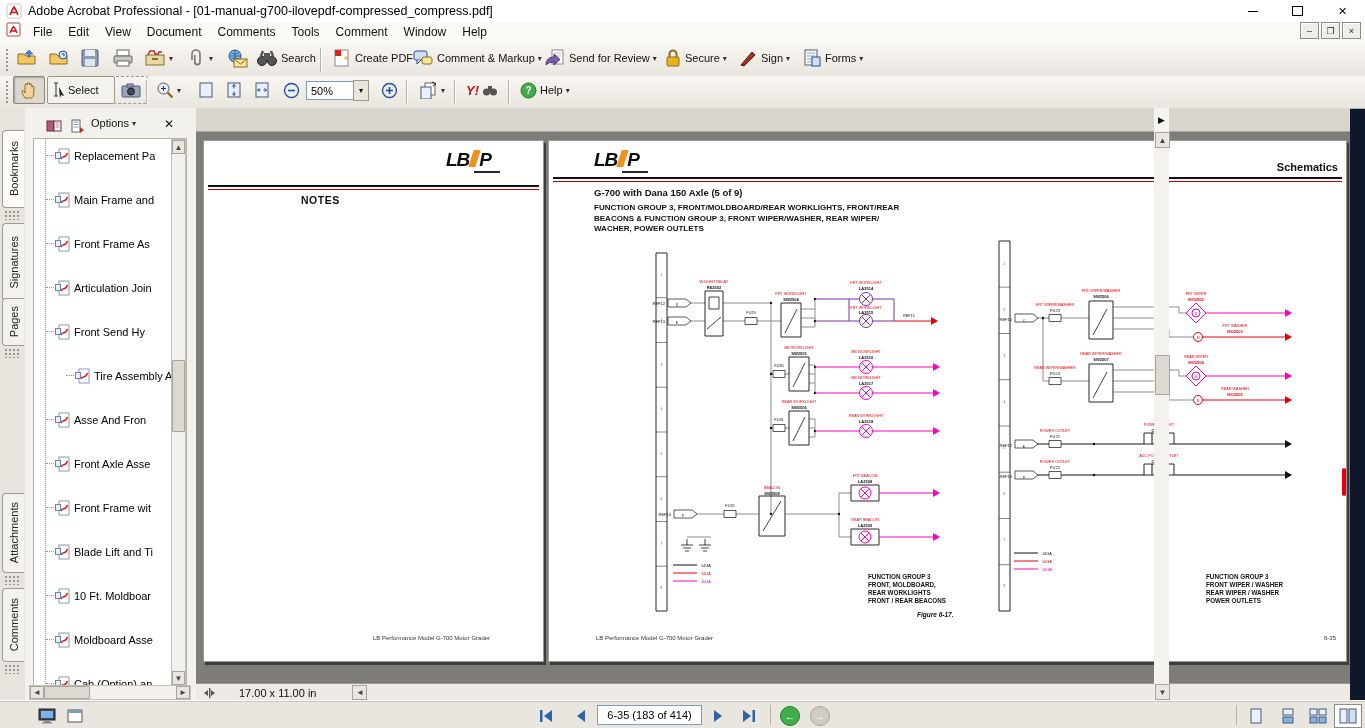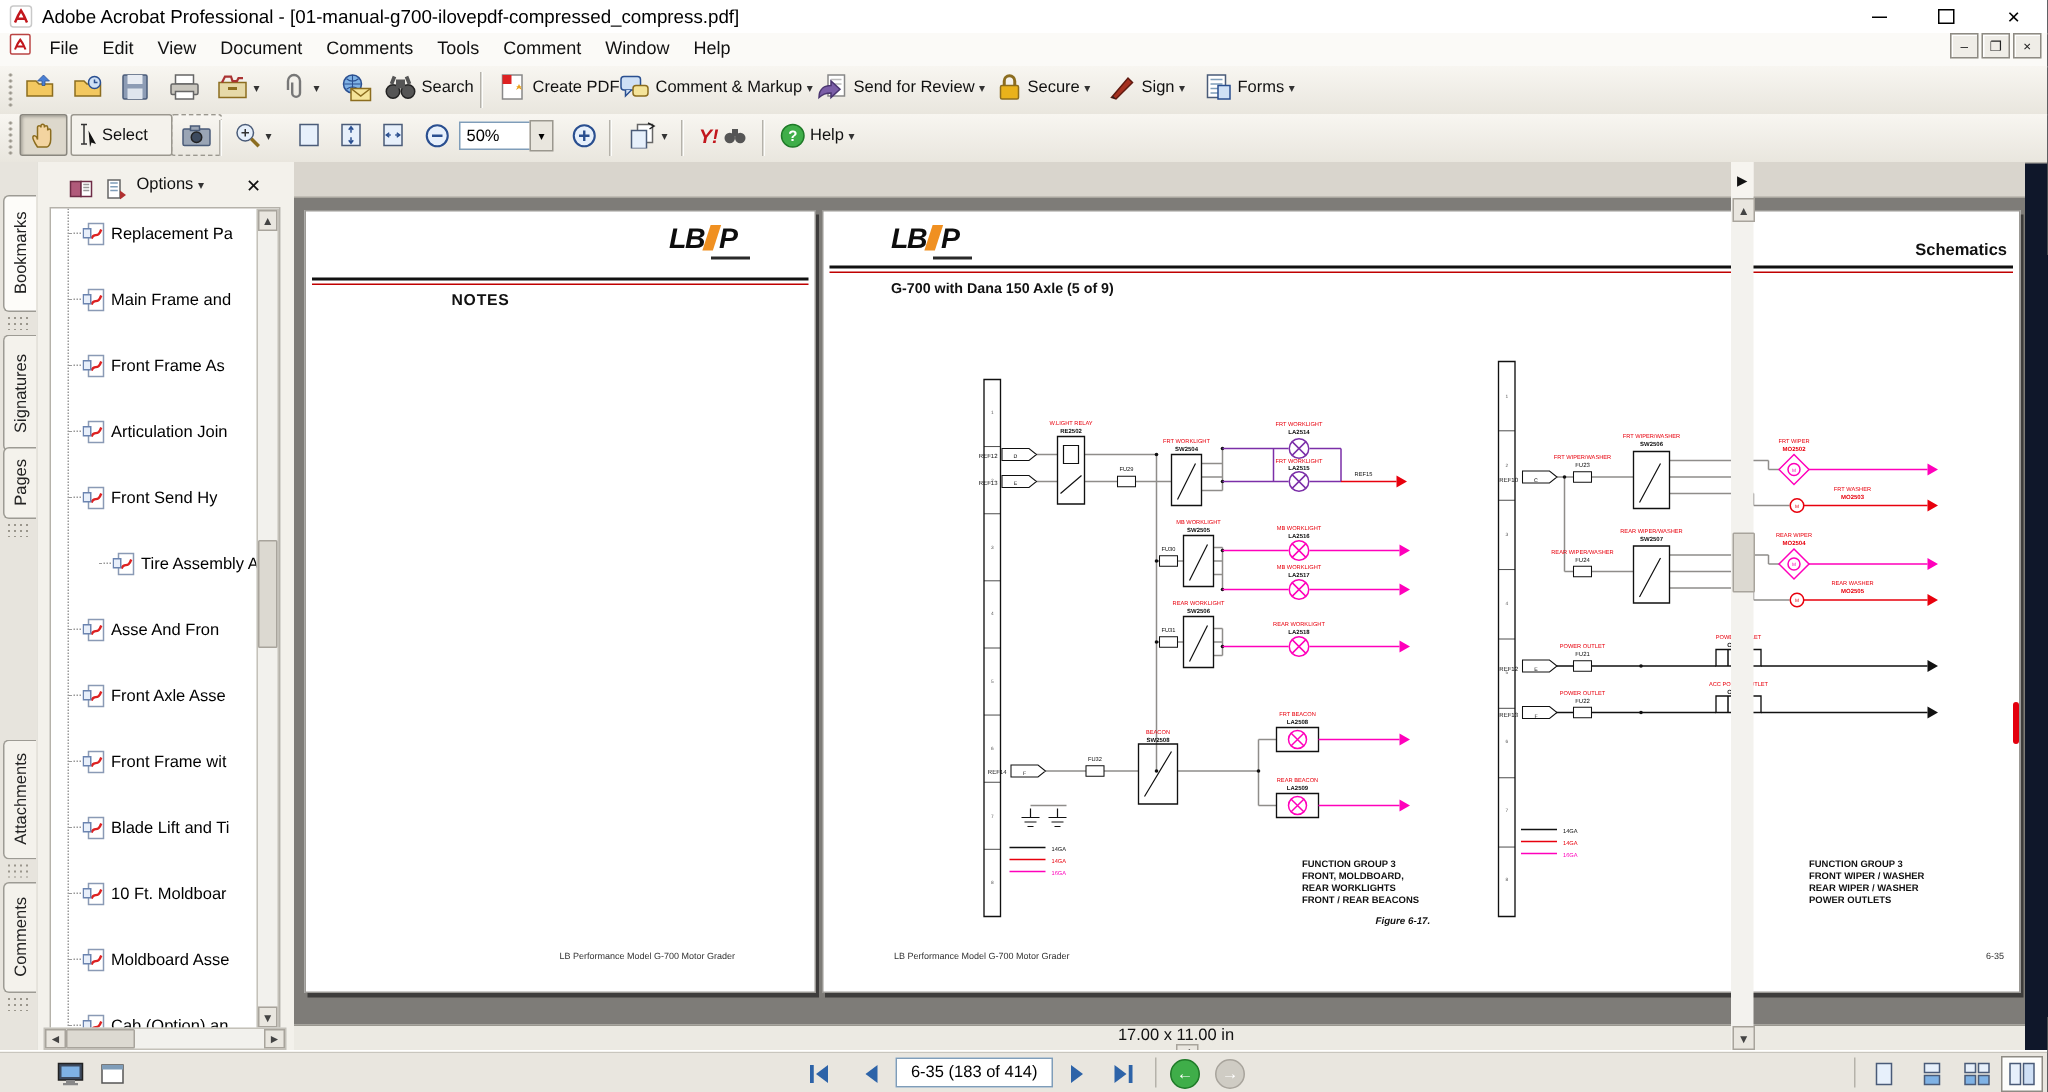--- a/index.html
+++ b/index.html
@@ -40,21 +40,21 @@
   .brow{position:relative;height:22px;display:flex;align-items:center;padding-left:12px;white-space:nowrap;}
   .brow .dash{width:8px;height:1px;border-top:1px dotted #999;margin-right:1px;flex:none;}
   .blabel{font-size:11px;color:#000;margin-left:4px;overflow:hidden;}
   #btree{position:absolute;left:11px;top:0;width:1px;height:545px;border-left:1px dotted #999;}
   .sb{background:#f2f1ed;border:1px solid #c4c1b9;}
   .sbarrow{display:flex;align-items:center;justify-content:center;font-size:8px;color:#444;background:#e9e6df;border:1px solid #a8a49c;}
   .sbthumb{background:#dcd9d1;border:1px solid #a8a49c;border-radius:1px;}
   
   #docpane{left:196px;top:0;width:1154px;height:592px;background:#7e7c78;}
   #doctop{left:0;top:0;width:1154px;height:23px;background:#d9d5cd;border-bottom:1px solid #a9a69e;}
-  #docstatus{left:0;top:575px;width:1154px;height:17px;background:#eceae3;border-top:1px solid #9a9890;display:flex;align-items:center;font-size:11px;color:#111;flex-direction:column;}
+  #docstatus{left:0;top:575px;width:1154px;height:17px;background:#eceae3;border-top:1px solid #9a9890;display:flex;align-items:center;font-size:11px;color:#111;}
   .page{position:absolute;background:#fff;border:1px solid #9b9995;box-shadow:2px 3px 0 rgba(20,20,20,.6);}
   .logo{position:absolute;font-style:italic;font-weight:bold;font-size:19px;color:#0d0d0d;letter-spacing:-1px;display:flex;align-items:flex-start;}
   .logoslash{display:inline-block;width:7px;height:17px;background:#f09021;transform:skewX(-18deg);margin:1px 1px 0 2px;}
   .logoline{position:absolute;left:10px;top:21px;width:44px;height:2px;background:#2a2a2a;}
   .rule-b{position:absolute;height:2px;background:#111;}
   .rule-r{position:absolute;height:1px;background:#c00000;}
   .cap{position:absolute;font-size:6.3px;font-weight:bold;color:#111;line-height:8px;white-space:nowrap;}
   .pfoot{position:absolute;font-size:6px;color:#333;white-space:nowrap;}
   
   #bottombar{left:0;top:700px;width:1365px;height:28px;background:#e9e6df;border-top:1px solid #fff;box-shadow:inset 0 1px 0 #c9c6be;}
@@ -511,20 +511,25 @@
         <div class="logo" style="left:45px;top:8px">
           <span>LB</span>
             <span class="logoslash"></span>
             <span>P</span>
           <span class="logoline" style="left:28px;top:22px;width:26px"></span>
         </div>
         <div class="abs" style="right:8px;top:20px;font-size:11px;font-weight:bold;color:#111">Schematics</div>
         <div class="rule-b" style="left:4px;top:36px;width:789px"></div>
         <div class="rule-r" style="left:4px;top:40px;width:789px"></div>
         <div class="abs" style="left:45px;top:46px;font-size:9.5px;font-weight:bold;color:#111">G-700 with Dana 150 Axle (5 of 9)</div>
+        <div class="abs" style="left:45px;top:62px;font-size:8px;font-weight:bold;color:#111;line-height:10.5px">
+          <div>FUNCTION GROUP 3, FRONT/MOLDBOARD/REAR WORKLIGHTS, FRONT/REAR</div>
+          <div>BEACONS &amp; FUNCTION GROUP 3, FRONT WIPER/WASHER, REAR WIPER/</div>
+          <div>WACHER, POWER OUTLETS</div>
+        </div>
 
         <svg id="schema-svg" class="abs" style="left:0;top:0" width="797" height="520" viewBox="0 0 797 520">
 
           <path d="M107 112h11v358h-11z M450 100h11v370h-11z" fill="#fff" stroke="#111" stroke-width=".9"></path>
           <path d="M107 156.7h11 M107 201.5h11 M107 246.2h11 M107 291h11 M107 335.7h11 M107 380.5h11 M107 425.2h11 M450 146.2h11 M450 192.5h11 M450 238.7h11 M450 285h11 M450 331.2h11 M450 377.5h11 M450 423.7h11" stroke="#111" stroke-width=".5"></path>
 
           <path d="M139 162H156 M139 180H156 M174 162H222 M174 180H196 M208 180H232 M222 162V373 M222 233H224 M236 233H240 M222 287H224 M236 287H240 M148 373H175 M187 373H210 M236 373H290 M290 352V396 M290 352H302 M290 396H302 M252 168H266 M252 177H266 M252 186H266 M266 158V186 M260 224H266 M260 233H266 M260 242H266 M266 224V252 M260 278H266 M260 287H266 M260 296H266 M266 278V296 M138 396H162 M487 177H500 M512 177H540 M494 177V240 M494 240H500 M512 240H540 M564 166H630 M630 166V172 M630 172H637 M564 177H610 M564 188H620 M620 188V196 M620 196H644 M564 229H630 M630 229V235 M630 235H637 M564 240H610 M564 251H620 M620 251V259 M620 259H644" stroke="#8f8d8a" fill="none" stroke-width="1"></path>
 
           <path d="M487 303H500 M512 303H595 M625 303H736 M487 334H500 M512 334H595 M625 334H736 M603 292V303 M617 292V303 M603 323V334 M617 323V334 M124 424H148 M465 412H489" stroke="#111" fill="none" stroke-width="1"></path>
 

